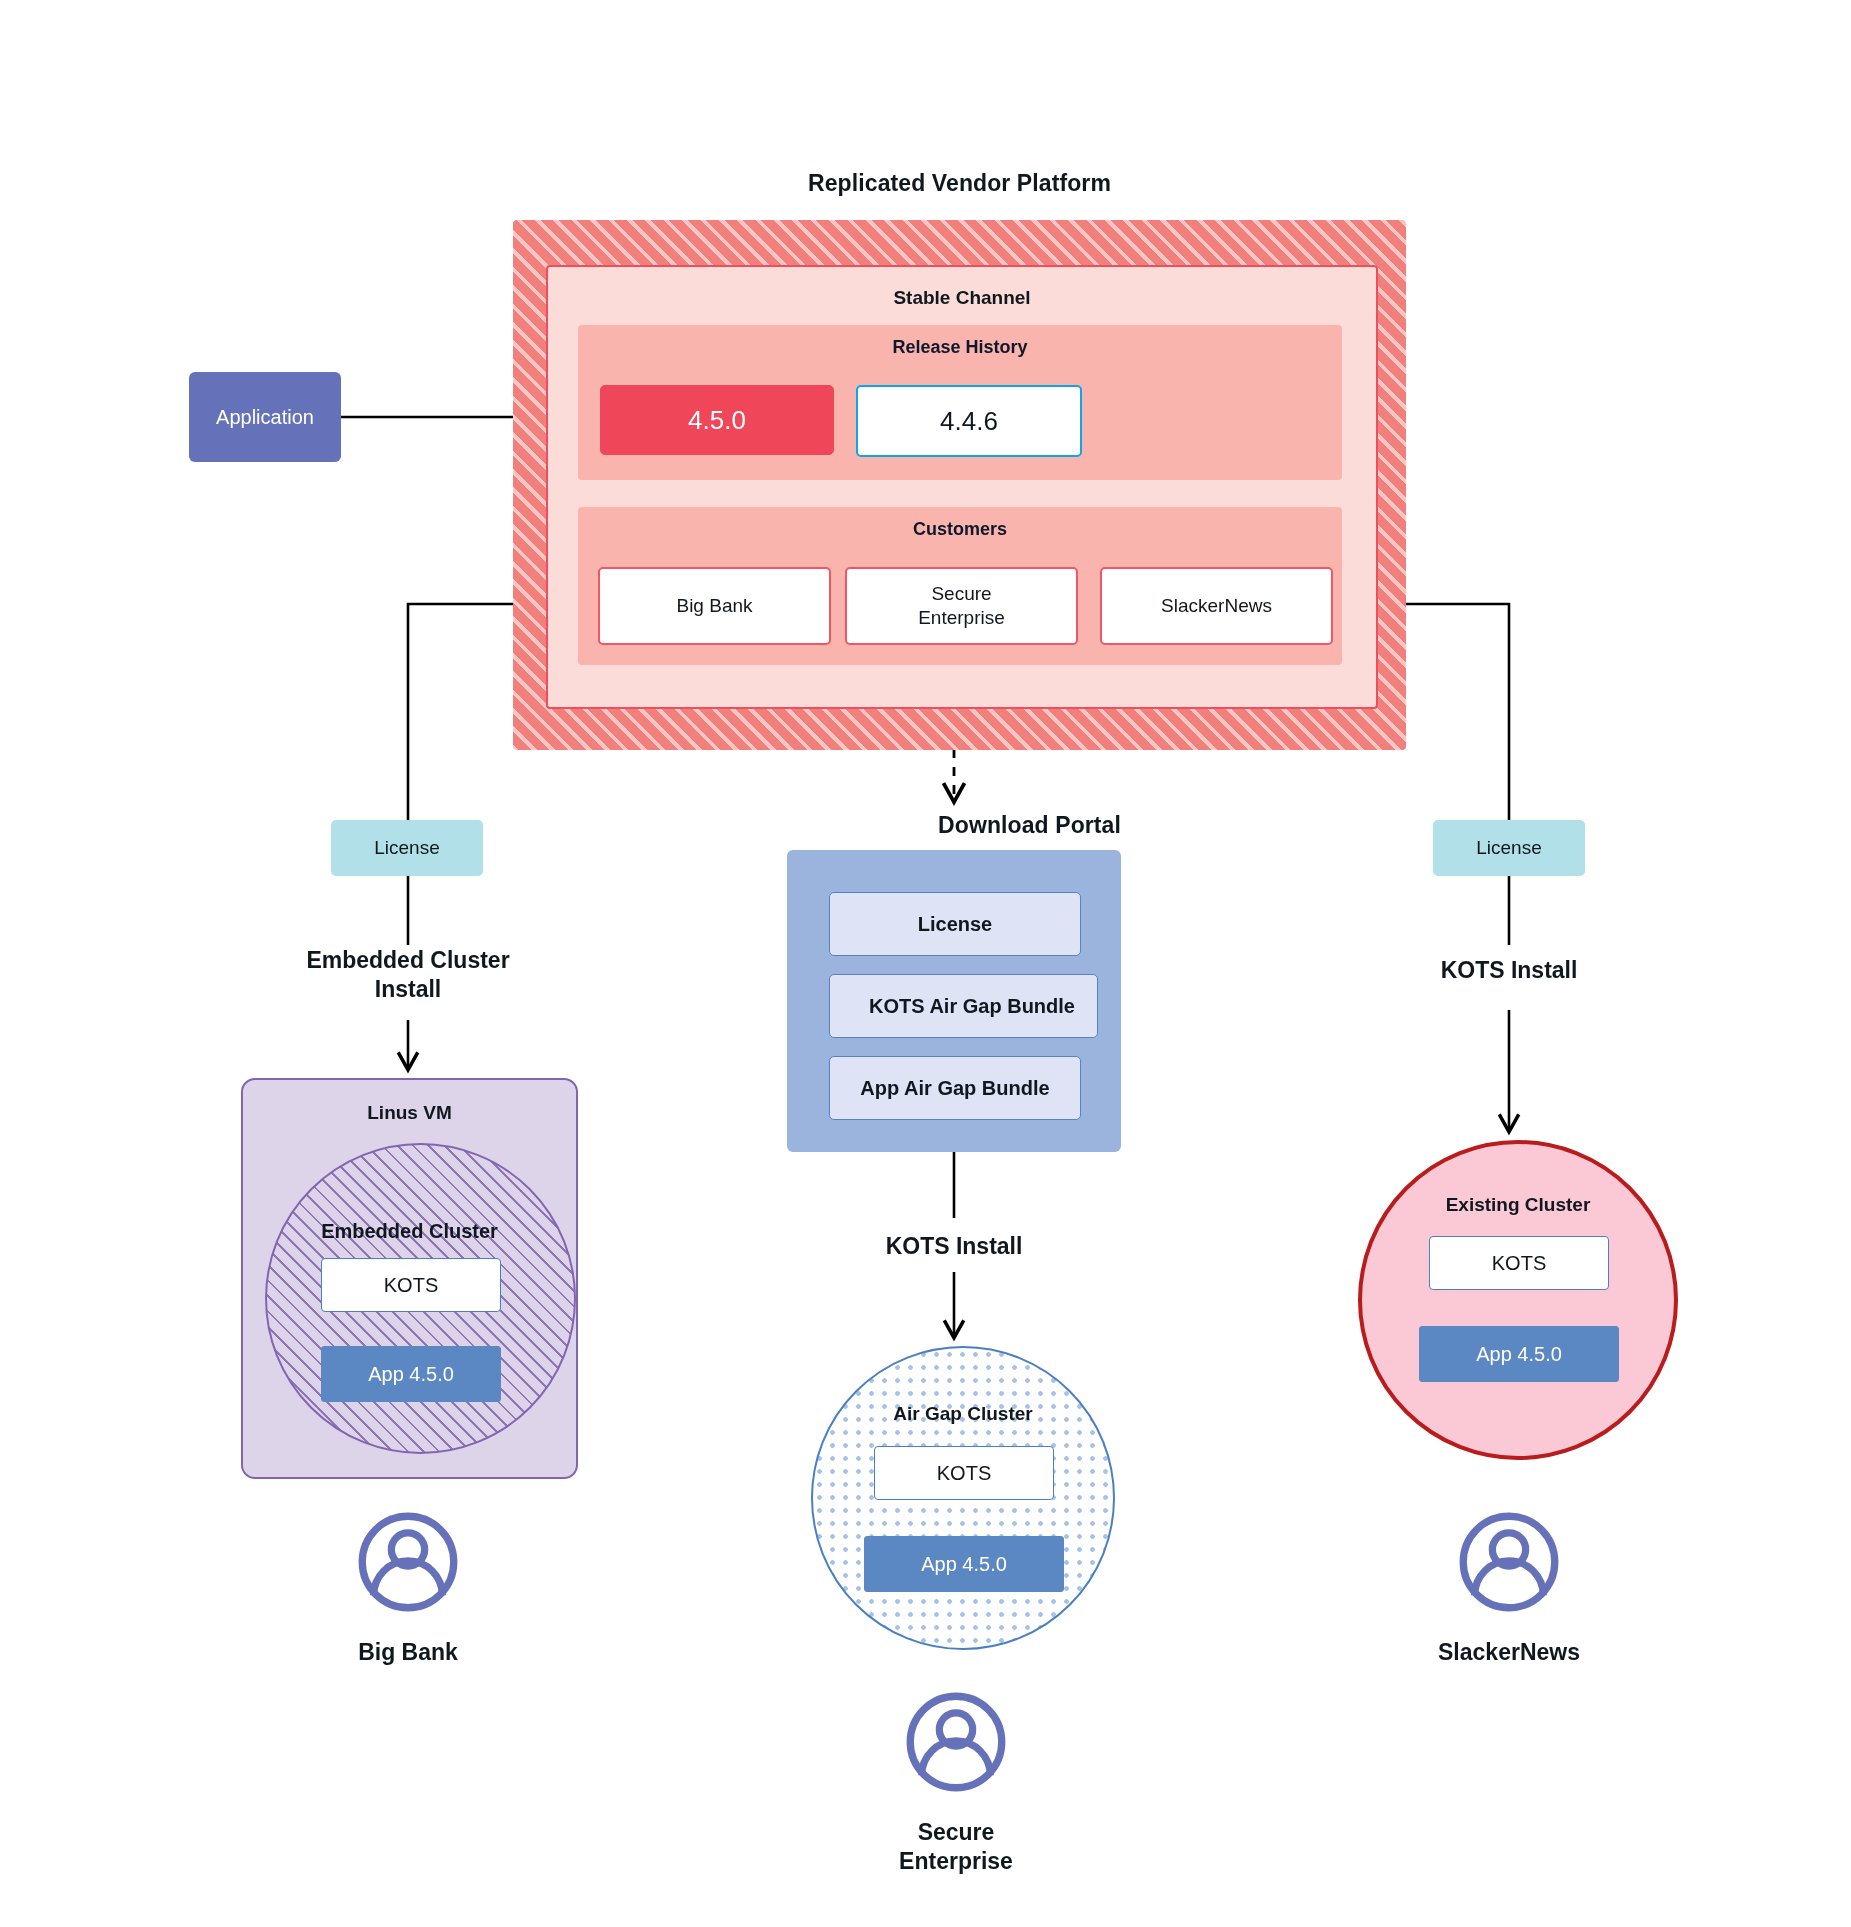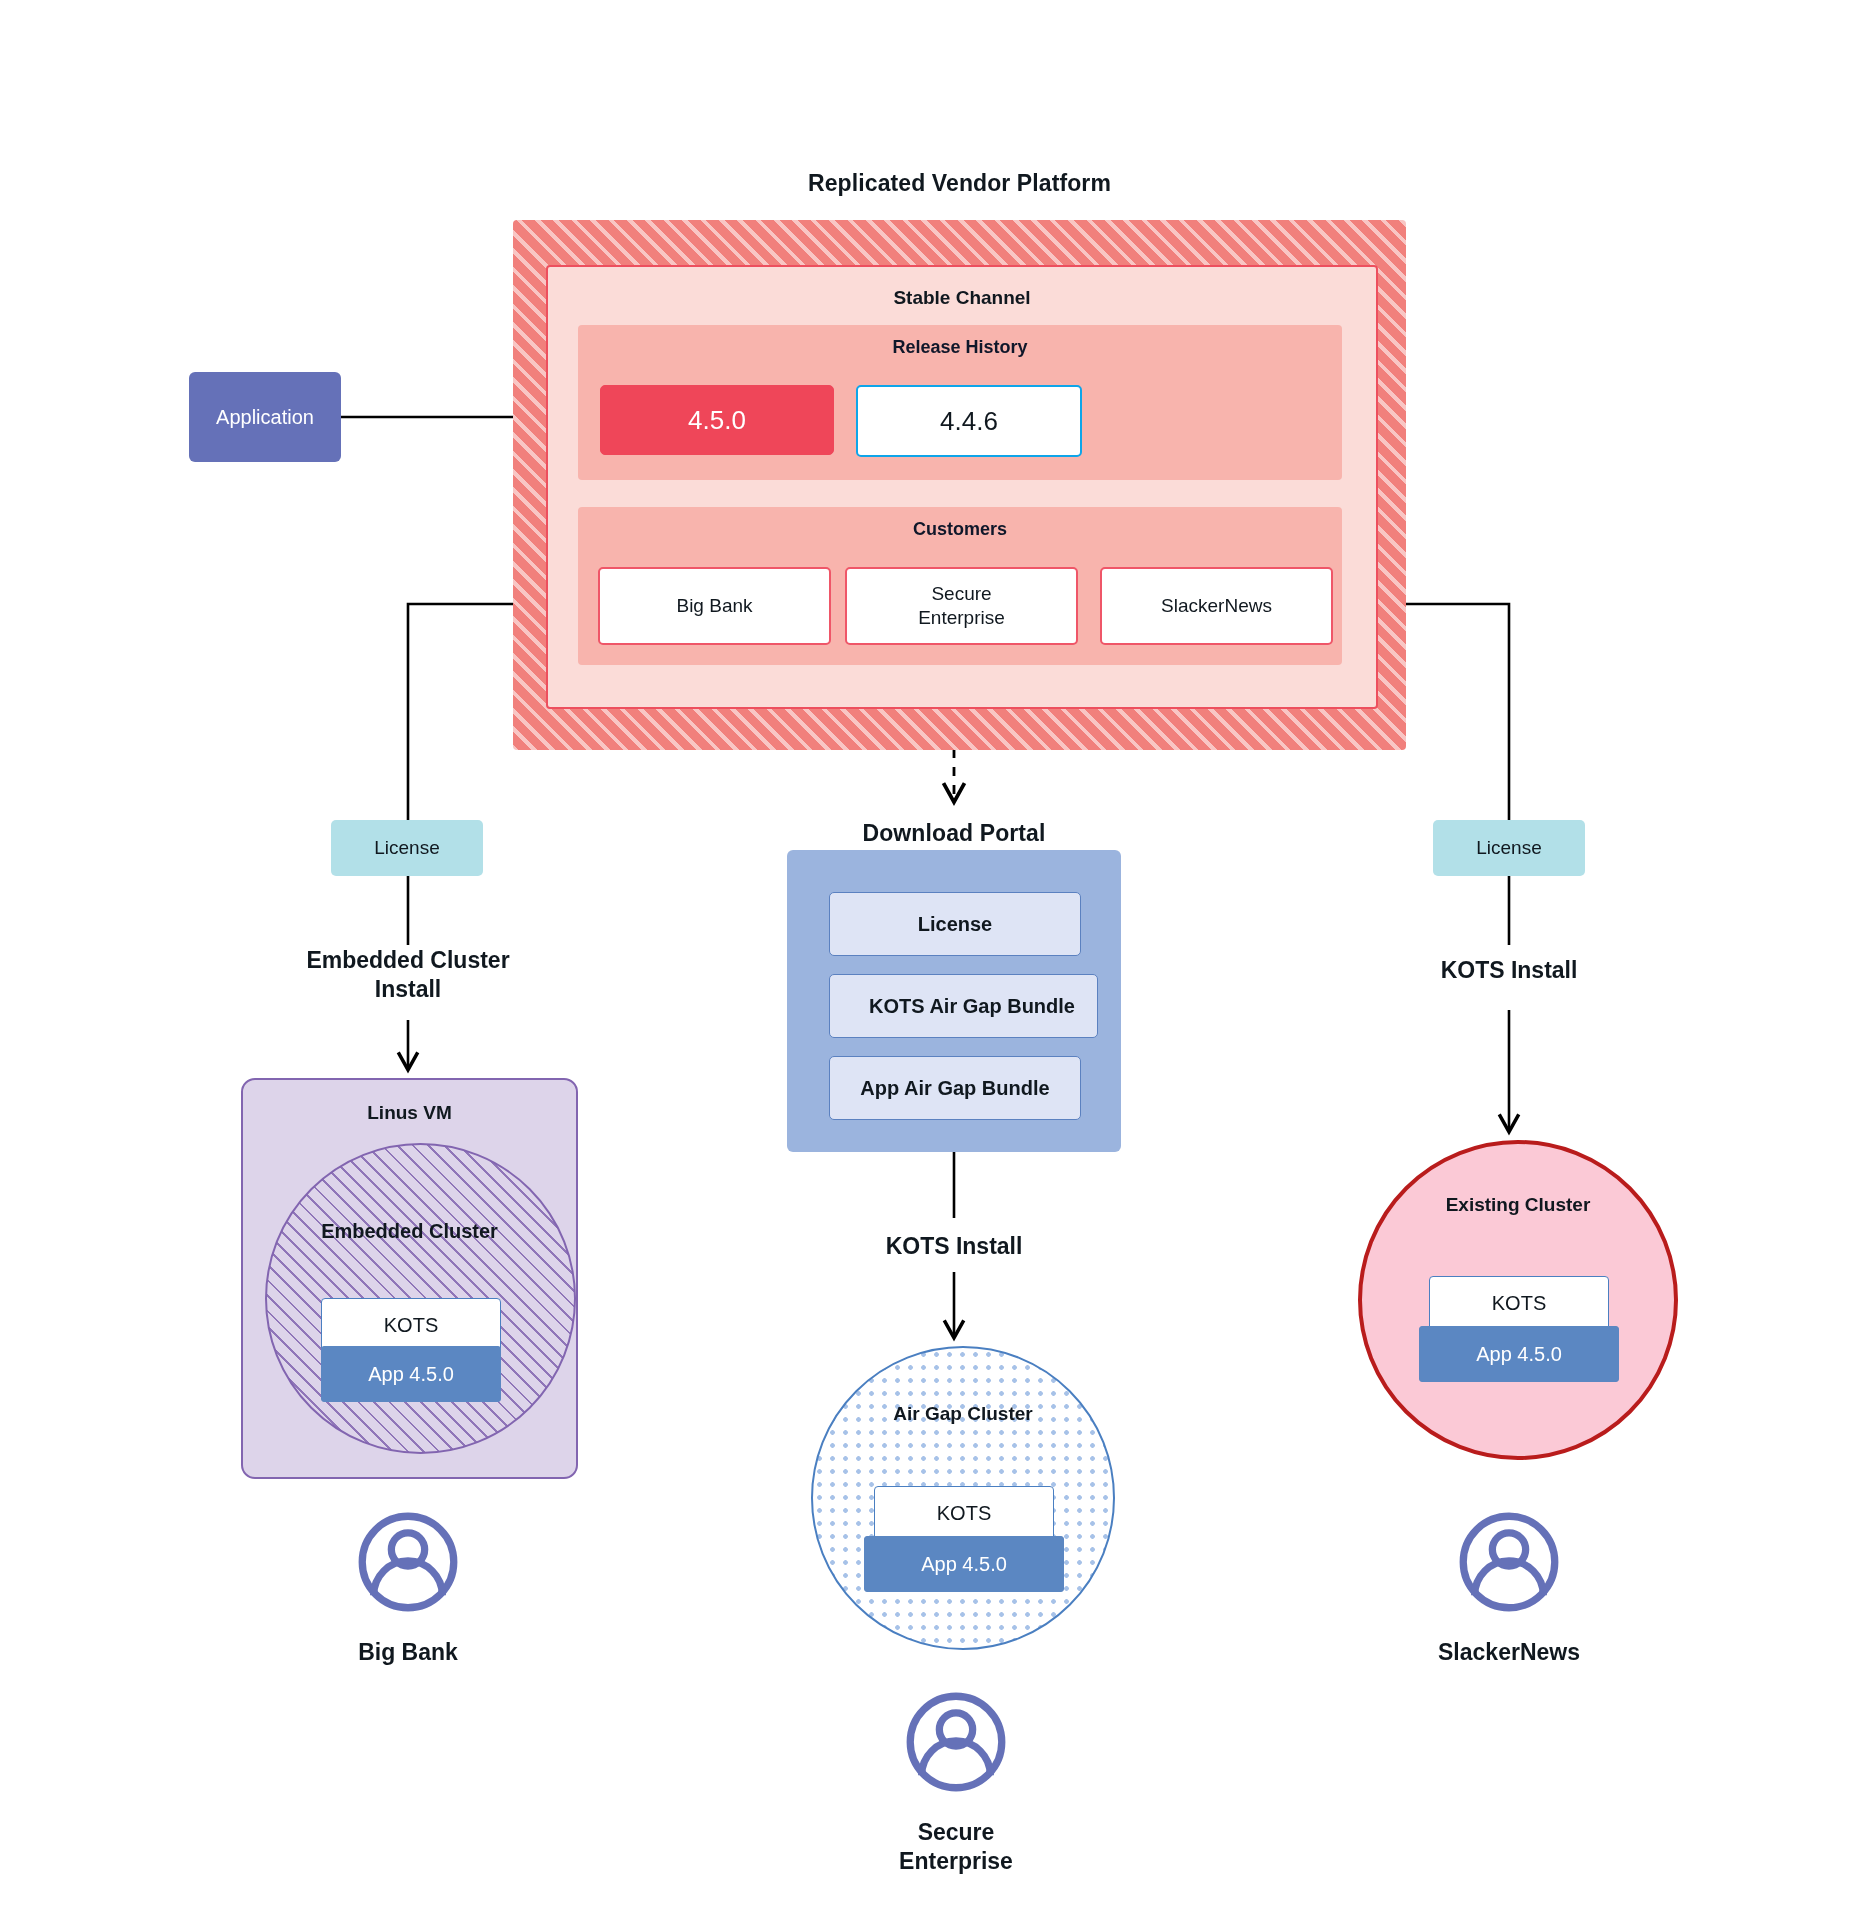--- a/index.html
+++ b/index.html
@@ -113,21 +113,21 @@
     left:1358px;top:1140px;width:312px;height:312px;border-radius:50%;
     background:#fbc9d6;border:4px solid #b91c1c;
   }
 
   
   .cluster-title{position:absolute;left:0;right:0;text-align:center;
     font-size:19px;font-weight:700;}
   .kots-box{
     position:absolute;background:#ffffff;border:1.5px solid #4a7fc1;border-radius:4px;
     display:flex;align-items:center;justify-content:center;
-    font-size:20px;color:#10181f;margin-top:40px;
+    font-size:20px;color:#10181f;
   }
   .app-box{
     position:absolute;background:#5b87c2;border:1px solid #5b87c2;border-radius:3px;
     display:flex;align-items:center;justify-content:center;
     font-size:20px;color:#ffffff;
   }
 
   
   svg.wires{left:0;top:0;width:1851px;height:1927px;pointer-events:none;}
 
@@ -203,21 +203,21 @@
 
 <div class="abs flow-label" style="left:258px;top:946px;width:300px;text-align:center;">
   <div>Embedded Cluster</div>
   <div>Install</div>
 </div>
 
 <div class="abs flow-label" style="left:1359px;top:956px;width:300px;text-align:center;">KOTS Install</div>
 
 <div class="abs flow-label" style="left:804px;top:1232px;width:300px;text-align:center;">KOTS Install</div>
 
-<div class="abs title-lg" style="left:787px;top:812px;width:334px;text-align:center;margin-top:8px;">Download  Portal</div>
+<div class="abs title-lg" style="left:787px;top:812px;width:334px;text-align:right;">Download  Portal</div>
 
 <div class="abs dl-portal">
   <div class="dl-item dl-1">License</div>
   <div class="dl-item dl-2">KOTS Air Gap Bundle</div>
   <div class="dl-item dl-3">App Air Gap Bundle</div>
 </div>
 
 <div class="abs linus-vm">
   <div class="cluster-title" style="top:22px;">Linus VM</div>
   <div class="embedded-circle"></div>

